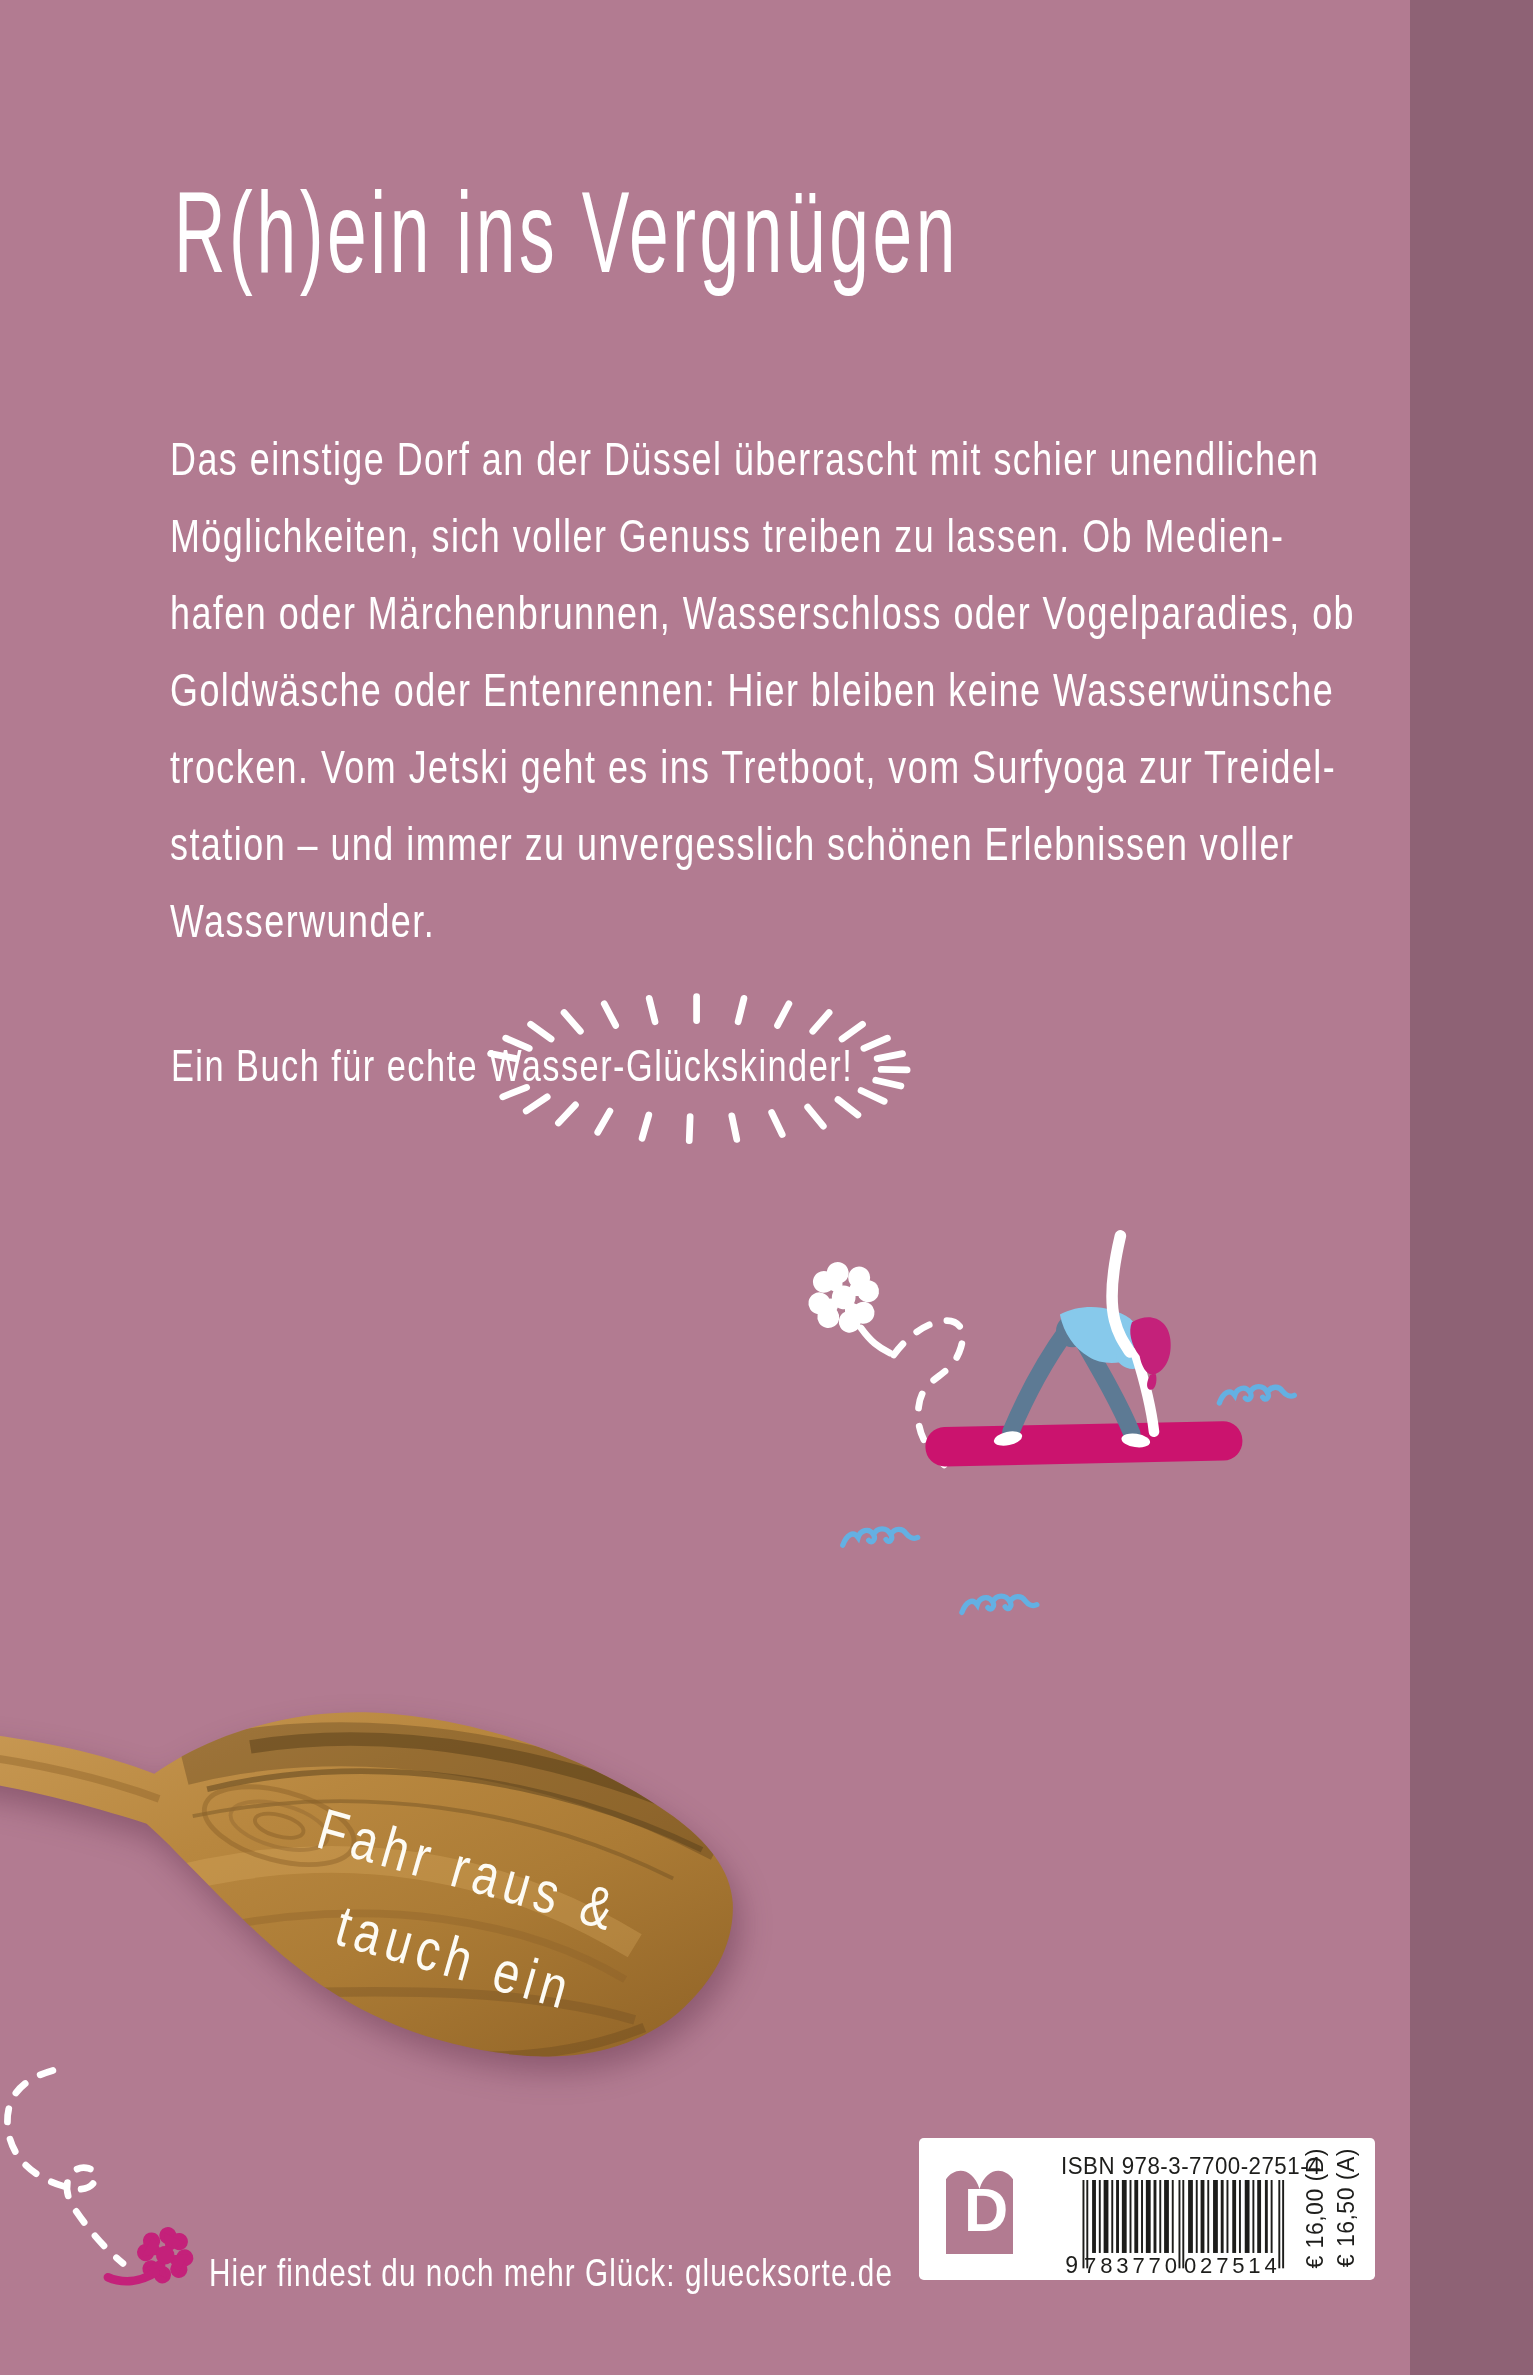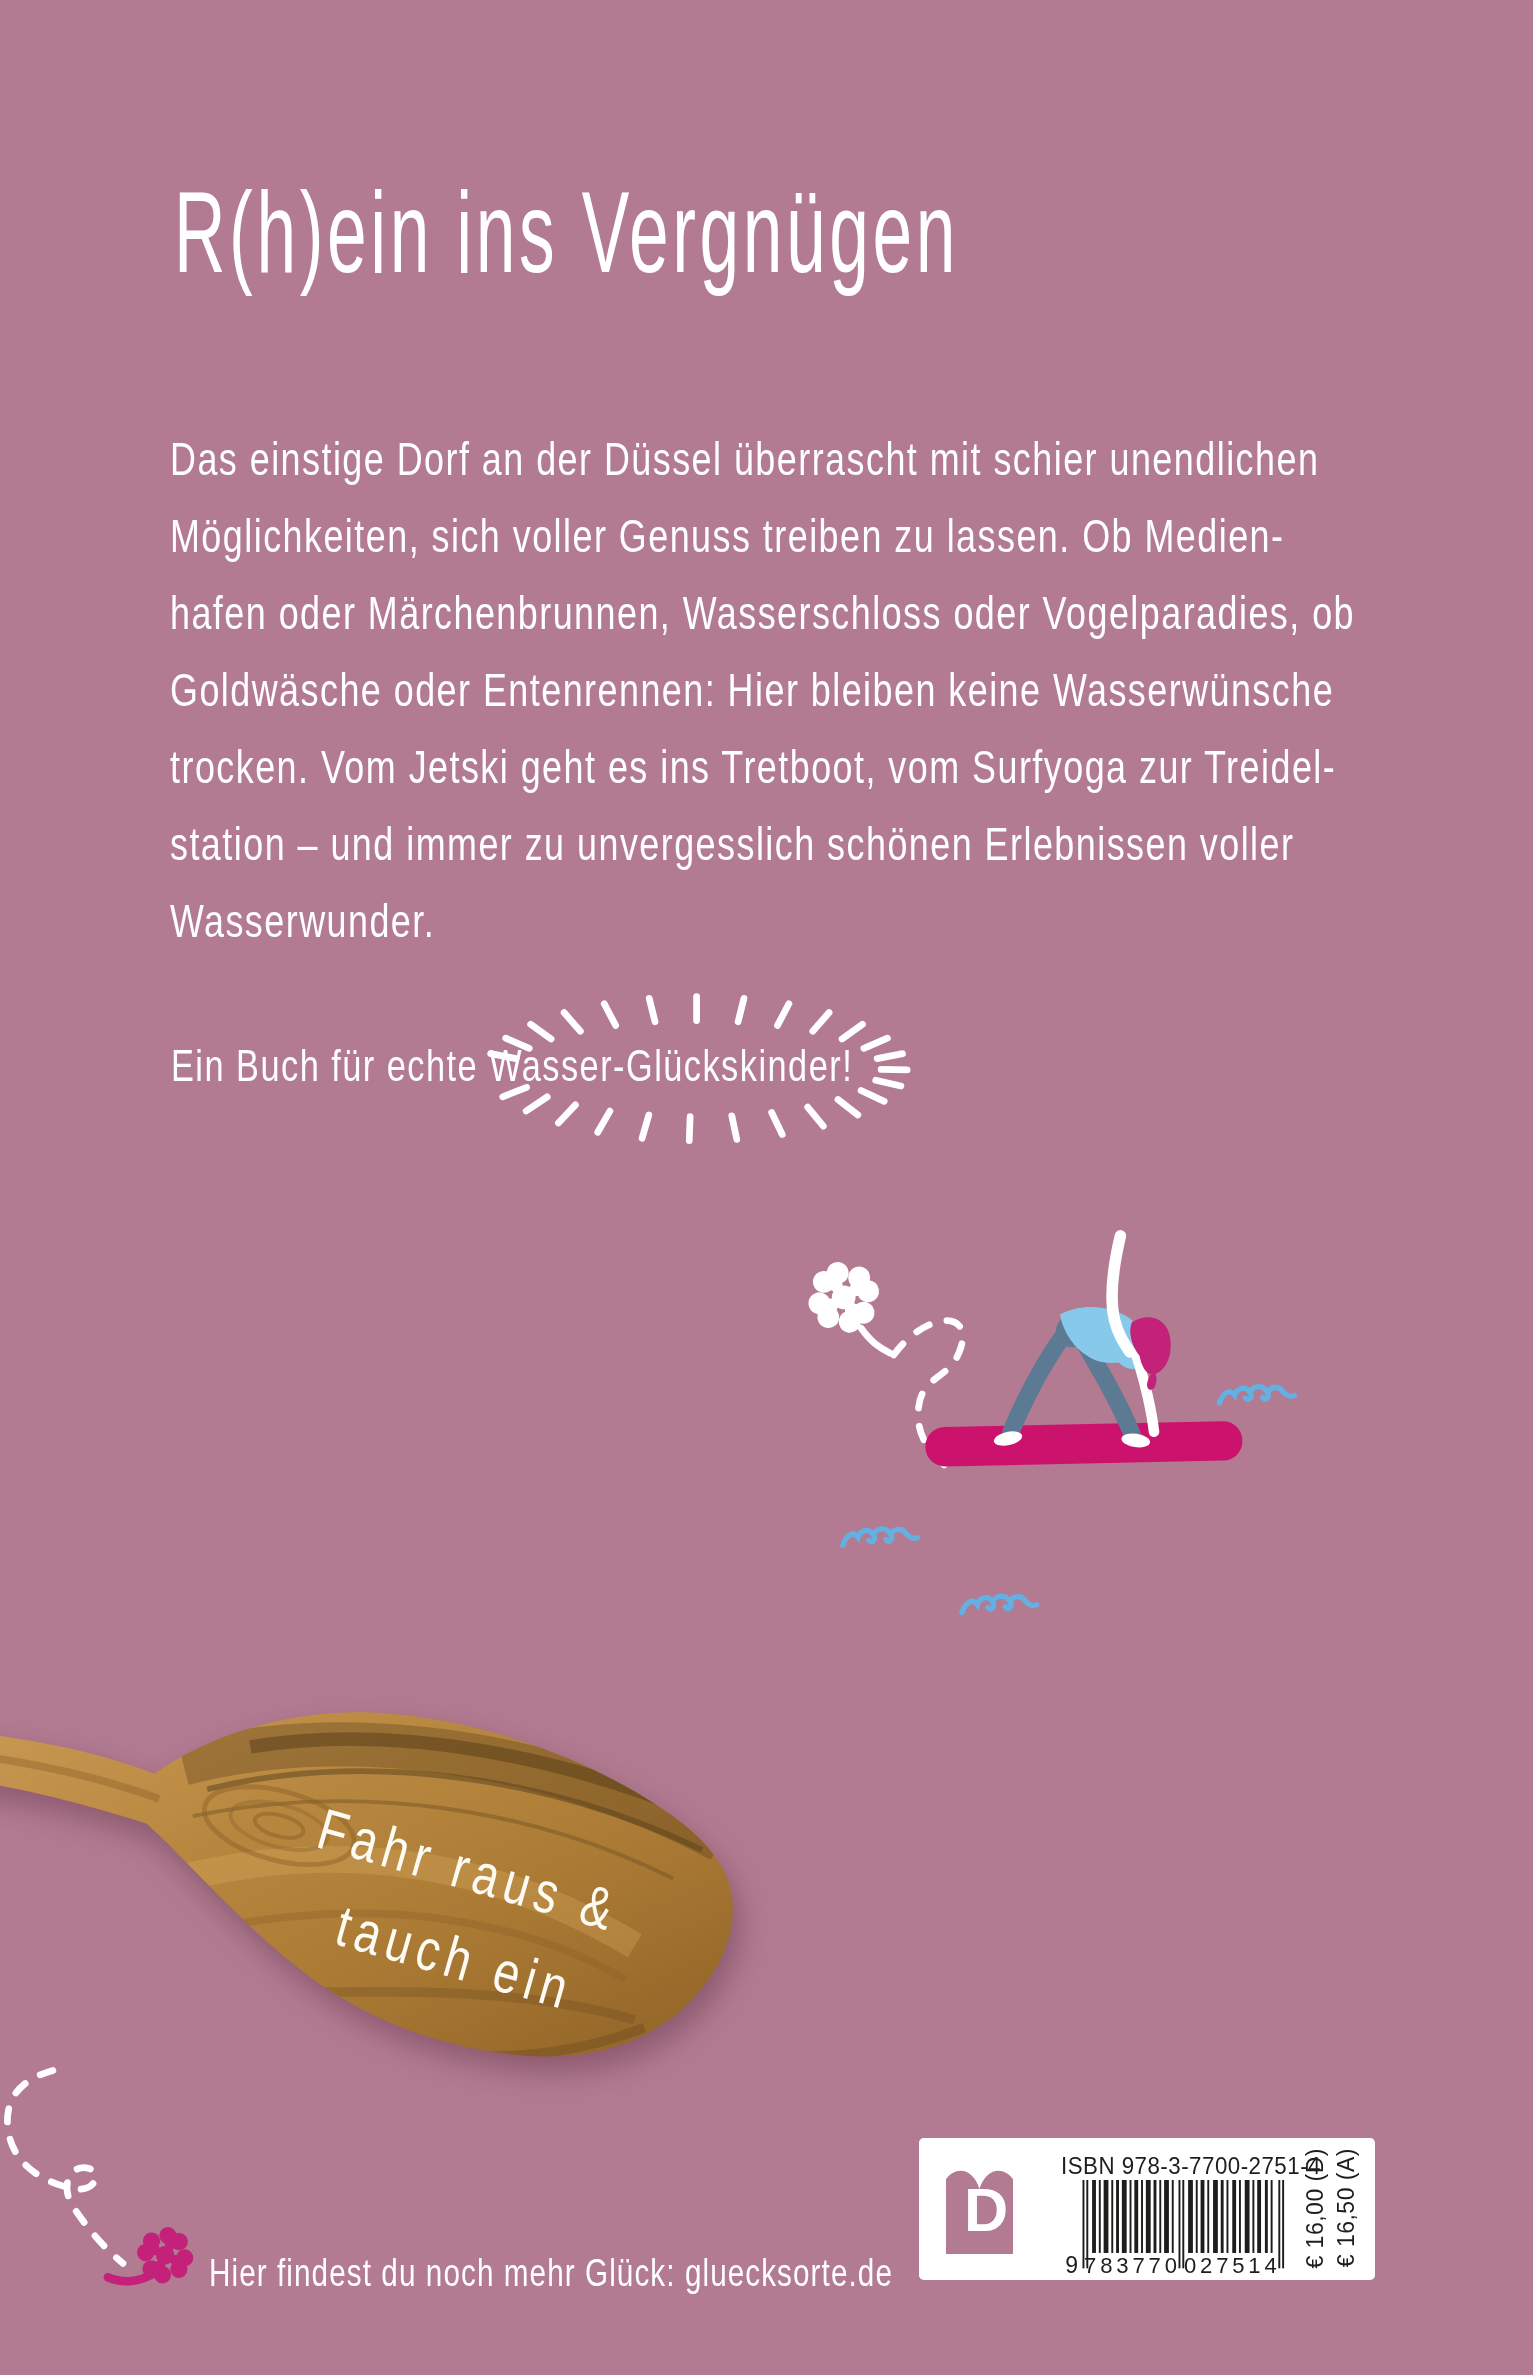--- a/index.html
+++ b/index.html
@@ -1,18 +1,18 @@
 <!DOCTYPE html>
 <html style="--bg: #b27b91; --magenta: #c4217a; --board: #cb136e; --top: #87c9eb; --leggings: #5d7a94; --wave: #64b0e2; --ink: #1d1d1b;"><head>
 <meta charset="utf-8">
 <style>
   html,body{margin:0;padding:0;background:#8e6275;}
   .cover{
     position:relative;
-    width:1533px;height:2376px;
+    width:1410px;height:2376px;
     background:var(--bg,#b27b91);
     overflow:hidden;
     font-family:"Liberation Sans",sans-serif;
     color:#fff;
   }
   .hand{ white-space:nowrap; transform-origin:left top; }
   .title{
     position:absolute;left:174px;top:169px;margin:0;
     font-size:115px;font-weight:400;letter-spacing:5.8px;line-height:1.1;
     transform:scaleX(0.62);

